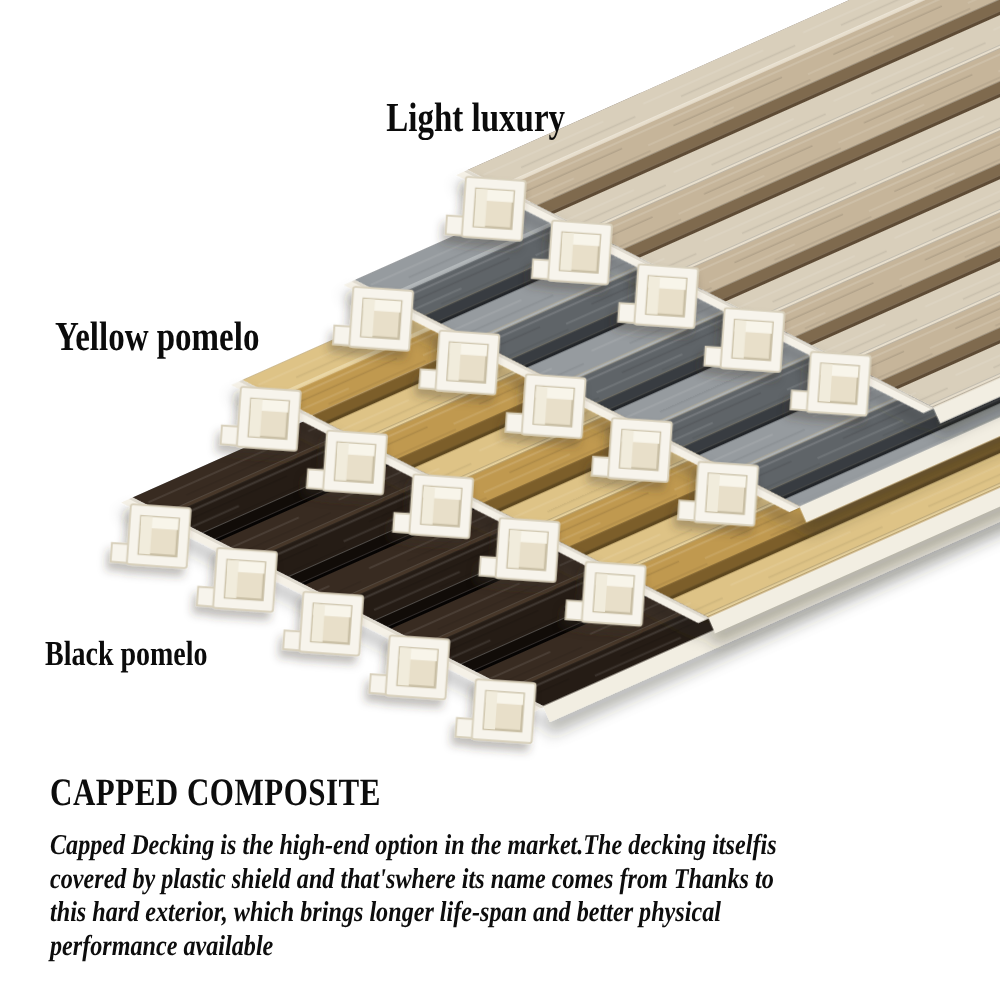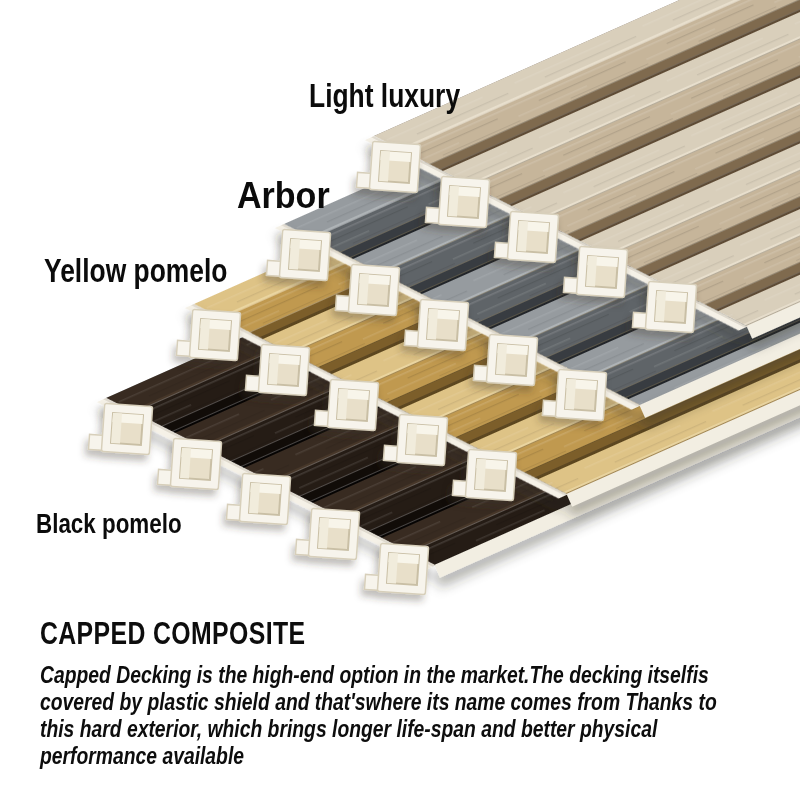--- a/index.html
+++ b/index.html
@@ -1,17 +1,17 @@
 <!DOCTYPE html>
 <html style="--bg: #ffffff; --tube-face: #f7f4ec; --tube-edge: #d7cfba; --tube-inner: #e8dfc9; --tube-inner-edge: #c9bfa5; --tube-hi: #f8f5ea; --tube-hi2: #f1ecdc; --lip: #f5f1e7; --side-band: #f2eee2;"><head>
 <meta charset="utf-8">
 <style>
   html,body{margin:0;padding:0;background:#fff;}
   .stage{position:relative;width:800px;height:800px;overflow:hidden;background:var(--bg,#fff);
-         font-family:Liberation Sans, sans-serif;}
+         font-family:Liberation Serif, serif;}
   .stage svg{position:absolute;left:0;top:0;}
   .label{position:absolute;color:#0b0b0b;font-weight:bold;white-space:nowrap;line-height:1;}
   .cond{display:inline-block;transform:scaleX(.8);transform-origin:0 0;}
   .cond90{display:inline-block;transform:scaleX(.92);transform-origin:0 0;}
   #lbl-lightlux{left:309px;top:79px;font-size:33px;}
   #lbl-arbor{left:237px;top:177px;font-size:37px;}
   #lbl-yellow{left:44px;top:254px;font-size:33px;}
   #lbl-black{left:36px;top:510px;font-size:28px;}
   .caption{position:absolute;left:40px;top:616px;color:#0d0d0d;}
   .caption-heading{font-size:31px;font-weight:bold;letter-spacing:.5px;white-space:nowrap;}
@@ -160,23 +160,20 @@
       <use href="#tube-proto" transform="translate(533 237) rotate(4)"></use>
       <use href="#tube-proto" transform="translate(602 272) rotate(4)"></use>
       <use href="#tube-proto" transform="translate(671 307) rotate(4)"></use>
     </g>
   </g>
 </svg>
 
 <div class="label" id="lbl-lightlux">
   <span class="cond">Light luxury</span>
 </div>
-<div class="label" id="lbl-arbor">
-  <span class="cond90">Arbor</span>
-</div>
 <div class="label" id="lbl-yellow">
   <span class="cond">Yellow pomelo</span>
 </div>
 <div class="label" id="lbl-black">
   <span class="cond">Black pomelo</span>
 </div>
 
 <div class="caption">
   <div class="caption-heading">
     <span class="cond">CAPPED COMPOSITE</span>

